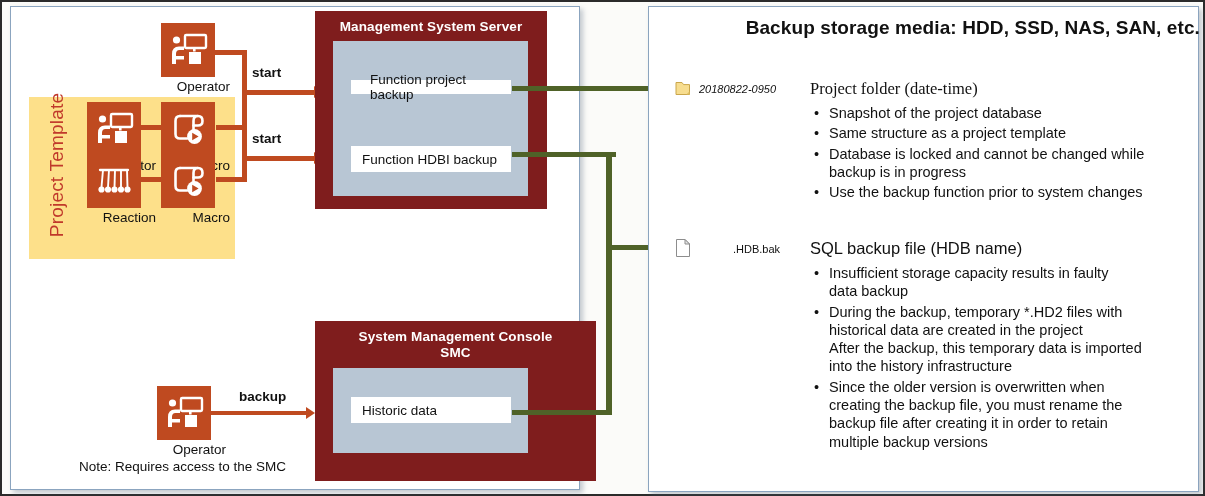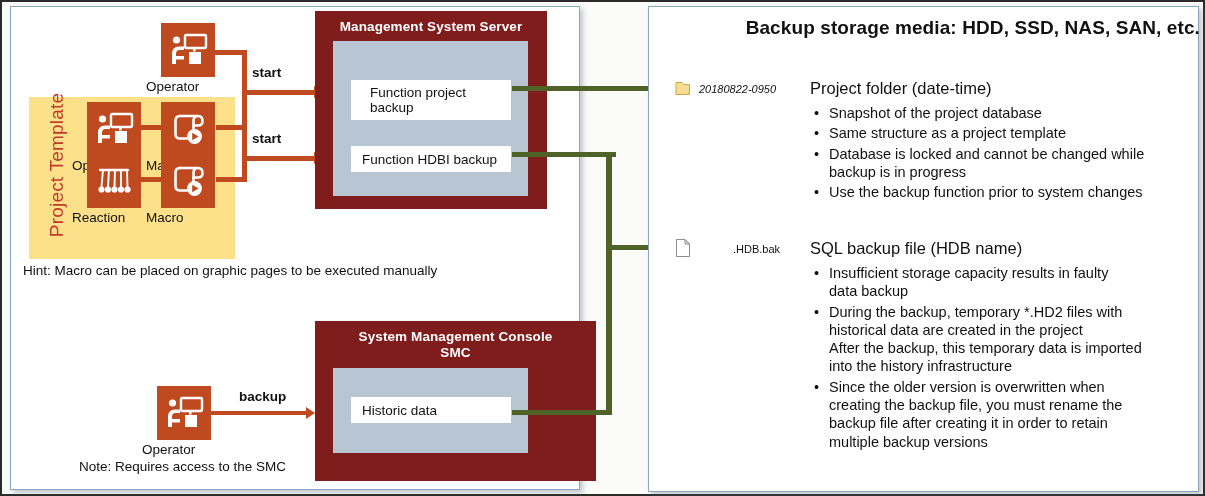--- a/index.html
+++ b/index.html
@@ -31,21 +31,21 @@
   
   .icon-box{
     position:absolute;
     background:#bf4a20;
     display:flex;align-items:center;justify-content:center;
     box-sizing:border-box;
   }
   .icon-box svg{display:block;}
   .icon-caption{
     position:absolute;
-    text-align:left;
+    text-align:right;
     font-size:13.5px;
     color:#111;
     white-space:nowrap;
   }
 
   
   #project-template{
     position:absolute;
     left:18px;top:90px;width:206px;height:162px;
     background:#fde08a;
@@ -253,26 +253,25 @@
       <svg width="38" height="34" viewBox="0 0 38 34" aria-hidden="true">
         <path d="M11 4 L29 4 Q24.5 4 24.5 9 L24.5 24" fill="none" stroke="#fff" stroke-width="2.6" stroke-linecap="round"></path>
         <path d="M29 4 Q33.5 4 33.5 9 Q33.5 13.5 29 13.5 L24.5 13.5" fill="none" stroke="#fff" stroke-width="2.6" stroke-linecap="round"></path>
         <path d="M11 4 Q6.5 4 6.5 9 L6.5 22 Q6.5 26.5 11 26.5 L18 26.5" fill="none" stroke="#fff" stroke-width="2.6" stroke-linecap="round"></path>
         <circle cx="25.5" cy="24.5" r="7.4" fill="#fff"></circle>
         <path d="M23.2 20.8 L29.6 24.5 L23.2 28.2 Z" fill="#bf4a20"></path>
       </svg>
     </div>
     <div class="icon-caption" style="left:135px;top:203px;width:84px;">Macro</div>
 
-    <div class="note" style="left:12px;top:256px;">Hint: Macro can be placed on graphic pages to be executed manually</div>
 
     <div class="server-box" style="left:304px;top:4px;width:232px;height:198px;">
       <div class="server-title">Management System Server</div>
       <div class="server-inner" style="left:18px;top:30px;width:195px;height:155px;">
-        <div class="func-row" style="left:18px;top:39px;width:160px;height:40px;padding-left:19px;">Function project backup</div>
+        <div class="func-row" style="left:18px;top:39px;width:160px;height:14px;padding-left:19px;">Function project backup</div>
         <div class="func-row" style="left:18px;top:105px;width:160px;height:26px;">Function HDBI backup</div>
       </div>
     </div>
 
     <div class="server-box" style="left:304px;top:314px;width:281px;height:160px;">
       <div class="server-title">
         <span>System Management Console</span><br>
         <span>SMC</span>
       </div>
       <div class="server-inner" style="left:18px;top:47px;width:195px;height:85px;">
@@ -315,21 +314,21 @@
     <div id="right-title">Backup storage media: HDD, SSD, NAS, SAN, etc.</div>
 
     <div style="position:absolute;left:26px;top:73px;width:18px;height:17px;">
       <svg width="18" height="17" viewBox="0 0 18 17" aria-hidden="true">
         <path d="M1 2.5 L7 2.5 L8.6 4.6 L14.5 4.6 L14.5 14.5 L1 14.5 Z" fill="#f7dd8f" stroke="#caa64b" stroke-width="1"></path>
         <path d="M14.5 11.2 L14.5 14.5 L11.4 14.5 Z" fill="#e0bf63"></path>
       </svg>
     </div>
     <div class="entry-icon-label" style="left:50px;top:76px;font-style:italic;">20180822-0950</div>
 
-    <div class="entry-head" style="left:161px;top:72px;">Project folder (date-time)</div>
+    <div class="entry-head" style="left:161px;top:72px;font-family:Liberation Serif, serif;">Project folder (date-time)</div>
 
     <ul class="bullets" style="left:163px;top:97px;width:380px;">
       <li>Snapshot of the project database</li>
       <li>Same structure as a project template</li>
       <li>Database is locked and cannot be changed while</li>
       <li class="nobullet">backup is in progress</li>
       <li>Use the backup function prior to system changes</li>
     </ul>
 
     <div style="position:absolute;left:26px;top:231px;width:17px;height:20px;">

